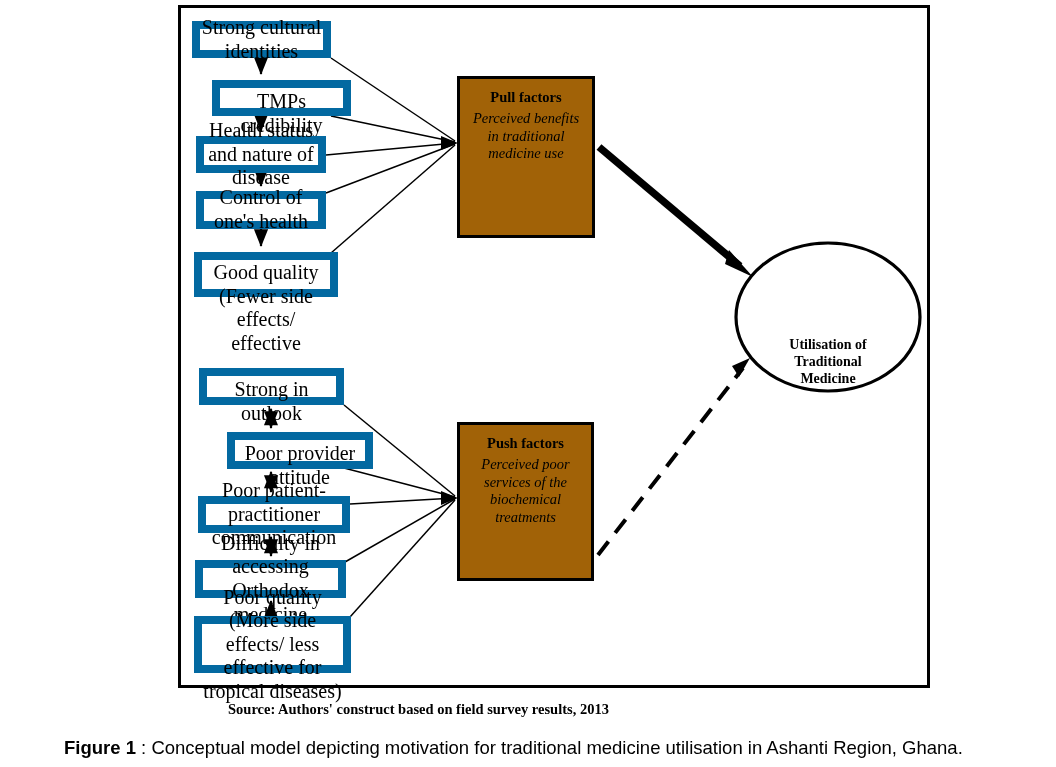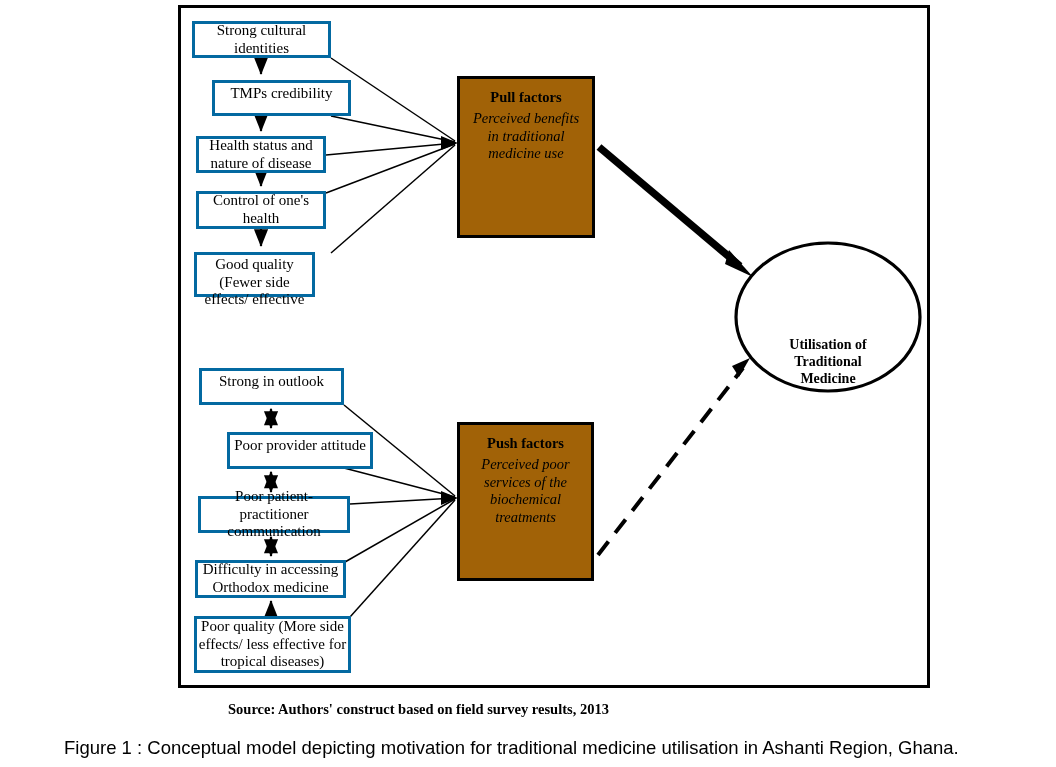--- a/index.html
+++ b/index.html
@@ -8,29 +8,29 @@
     background:#ffffff;
     font-family:"Liberation Serif", serif;
     overflow:hidden;
     position:relative;
   }
   #stage{position:absolute;left:0;top:0;width:1056px;height:767px;}
   svg#diagram{position:absolute;left:0;top:0;width:1056px;height:767px;}
 
   .nodebox{
     position:absolute;
-    border:3px solid #0369a1;
+    border:8px solid #0369a1;
     background:#fff;
     box-sizing:border-box;
     display:flex;
     align-items:center;
     justify-content:center;
     text-align:center;
     font-family:"Liberation Serif", serif;
-    font-size:15px;
+    font-size:20px;
     line-height:1.18;
     color:#000;
   }
   .factorbox{
     position:absolute;
     border:3px solid #000;
     background:#a16207;
     box-sizing:border-box;
     text-align:center;
     font-family:"Liberation Serif", serif;
@@ -68,21 +68,21 @@
     color:#000;
     white-space:nowrap;
   }
   .caption{
     position:absolute;
     font-family:"Liberation Sans", sans-serif;
     font-size:18.5px;
     color:#000;
     white-space:nowrap;
   }
-  .caption b{font-weight:normal;}
+  .caption b{font-weight:bold;}
 </style>
 </head>
 <body>
 
 <div id="stage">
 
   <svg id="diagram" viewBox="0 0 1056 767">
     <defs>
       <marker id="arrowSmall" markerWidth="9" markerHeight="9" refX="7.6" refY="3.2" orient="auto" markerUnits="strokeWidth">
         <path d="M0,0 L8,3.2 L0,6.4 z" fill="#000"></path>
@@ -147,21 +147,21 @@
   </div>
   <div class="nodebox" style="left:192px;top:80px;width:139px;height:36px;align-items:flex-start;padding-top:2px;margin-left:20px;">
     <span>TMPs credibility</span>
   </div>
   <div class="nodebox" style="left:196px;top:136px;width:130px;height:37px;">
     <span>Health status and nature of disease</span>
   </div>
   <div class="nodebox" style="left:196px;top:191px;width:130px;height:38px;justify-content:flex-end;">
     <span>Control of one's health</span>
   </div>
-  <div class="nodebox" style="left:194px;top:252px;width:121px;height:45px;align-items:flex-start;padding-top:1px;">
+  <div class="nodebox" style="left:194px;top:252px;width:144px;height:45px;align-items:flex-start;padding-top:1px;">
     <span>Good quality (Fewer side effects/ effective</span>
   </div>
 
   <div class="nodebox" style="left:199px;top:368px;width:145px;height:37px;align-items:flex-start;padding-top:2px;">
     <span>Strong in outlook</span>
   </div>
   <div class="nodebox" style="left:198px;top:432px;width:146px;height:37px;align-items:flex-start;padding-top:2px;margin-left:29px;">
     <span>Poor provider attitude</span>
   </div>
   <div class="nodebox" style="left:198px;top:496px;width:152px;height:37px;">

